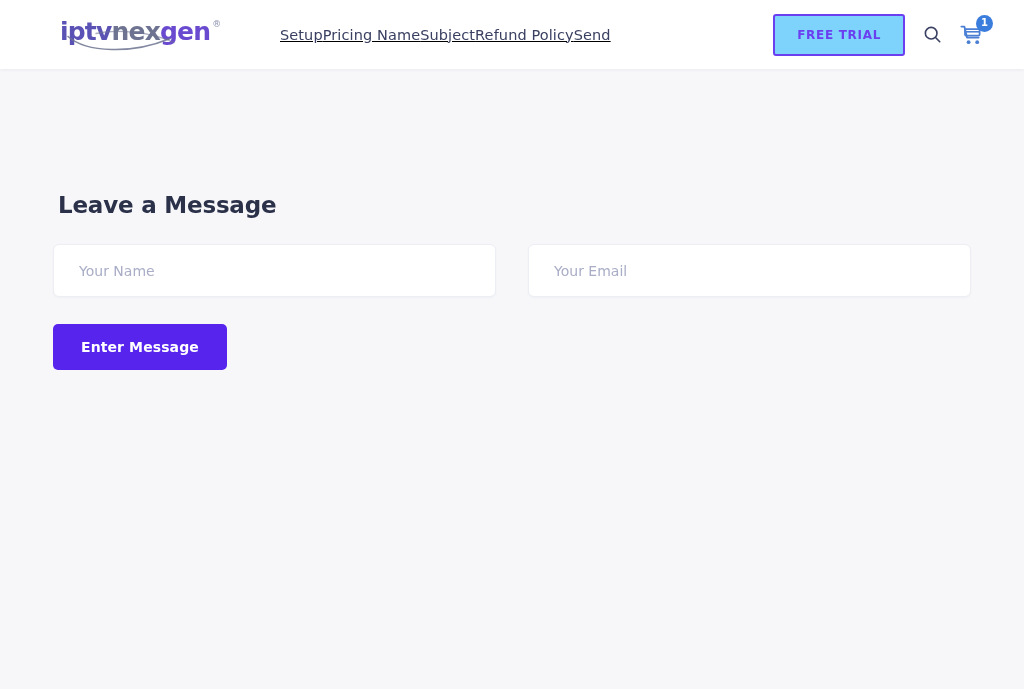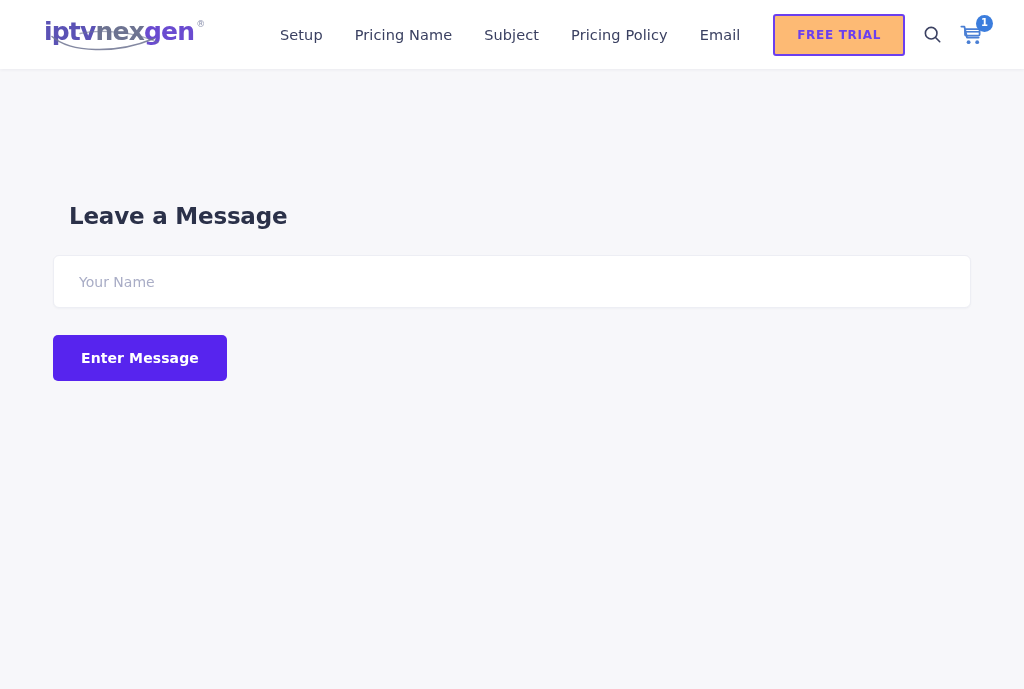--- a/index.html
+++ b/index.html
@@ -24,21 +24,21 @@
     height: 69px;
     background: #ffffff;
     display: flex;
     align-items: center;
     box-shadow: 0 1px 3px rgba(30, 35, 70, 0.06);
     z-index: 10;
   }
 
   .brand {
     position: absolute;
-    left: 44px;
+    left: 60px;
     top: 50%;
     transform: translateY(-50%);
     display: flex;
     align-items: flex-start;
     text-decoration: none;
     line-height: 1;
   }
   .brand-logo-wrap {
     position: relative;
     display: inline-block;
@@ -73,21 +73,21 @@
     font-family: "DejaVu Sans", sans-serif;
   }
 
   .main-nav {
     position: absolute;
     left: 280px;
     top: 50%;
     transform: translateY(-50%);
     display: flex;
     align-items: center;
-    gap: 32px;
+    text-decoration: underline;
   }
   .nav-link {
     font-family: "DejaVu Sans", sans-serif;
     font-size: 14.5px;
     color: #3a4061;
     text-decoration: none;
     font-weight: 500;
     white-space: nowrap;
     letter-spacing: 0.1px;
   }
@@ -102,21 +102,21 @@
     gap: 18px;
   }
   .btn-free-trial {
     display: inline-flex;
     align-items: center;
     justify-content: center;
     height: 42px;
     padding: 0 22px;
     border: 2px solid #6b3ff0;
     border-radius: 3px;
-    background: #fdba74;
+    background: #7dd3fc;
     color: #6b3ff0;
     font-family: "DejaVu Sans", sans-serif;
     font-size: 12px;
     font-weight: bold;
     letter-spacing: 0.7px;
     text-transform: uppercase;
     cursor: pointer;
     white-space: nowrap;
   }
   .icon-btn {
@@ -150,21 +150,21 @@
 
   
   .page-main {
     padding: 0;
   }
   .form-section {
     width: 1024px;
     padding: 0 53px;
   }
   .section-title {
-    margin: 16px;
+    margin: 5px;
     padding-top: 118px;
     font-family: "DejaVu Sans", sans-serif;
     font-size: 23px;
     font-weight: bold;
     color: #2b3149;
     letter-spacing: -0.2px;
   }
 
   .contact-form {
     margin-top: 26px;
@@ -239,22 +239,22 @@
         <path d="M30 1 C 52 -4, 86 0, 108 10" fill="none" stroke="#6d7391" stroke-width="1.3" stroke-linecap="round" opacity="0.6"></path>
       </svg>
     </span>
     <span class="brand-reg">®</span>
   </a>
 
   <nav class="main-nav">
     <a class="nav-link" href="#">Setup</a>
     <a class="nav-link" href="#">Pricing Name</a>
     <a class="nav-link" href="#">Subject</a>
-    <a class="nav-link" href="#">Pricing Policy</a>
-    <a class="nav-link" href="#">Email</a>
+    <a class="nav-link" href="#">Refund Policy</a>
+    <a class="nav-link" href="#">Send</a>
   </nav>
 
   <div class="header-actions">
     <button class="btn-free-trial">FREE TRIAL</button>
 
     <button class="icon-btn">
       <svg width="19" height="19" viewBox="0 0 20 20">
         <circle cx="8.6" cy="8.6" r="6.1" fill="none" stroke="#3a4061" stroke-width="1.7"></circle>
         <line x1="13.2" y1="13.2" x2="17.6" y2="17.6" stroke="#3a4061" stroke-width="1.7" stroke-linecap="round"></line>
       </svg>
@@ -277,20 +277,23 @@
   <section class="form-section">
 
     <h2 class="section-title">Leave a Message</h2>
 
     <form class="contact-form">
 
       <div class="row-two">
         <div class="field">
           <input class="text-input" type="text" placeholder="Your Name" style="">
         </div>
+        <div class="field">
+          <input class="text-input" type="email" placeholder="Your Email" style="">
+        </div>
       </div>
 
 
 
       <button class="btn-send" type="submit">Enter Message</button>
     </form>
 
   </section>
 </main>
 

